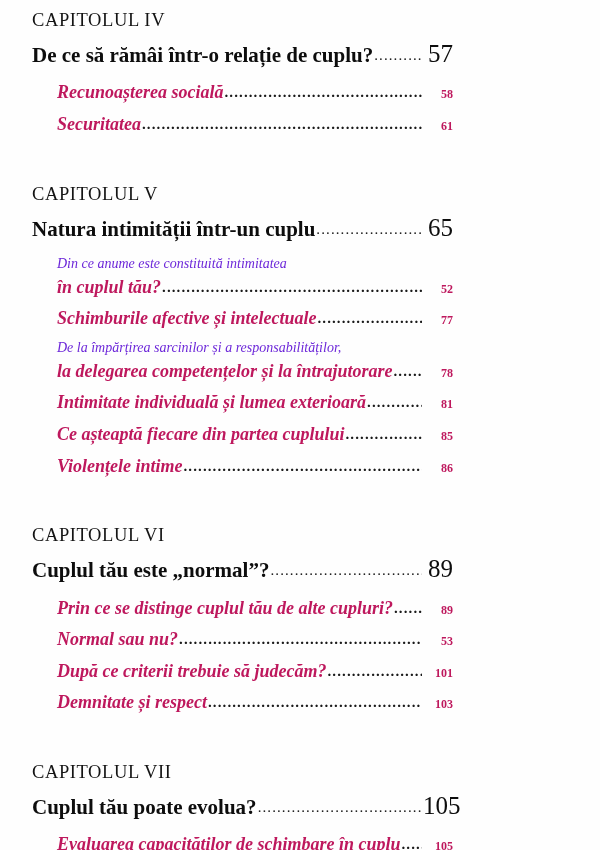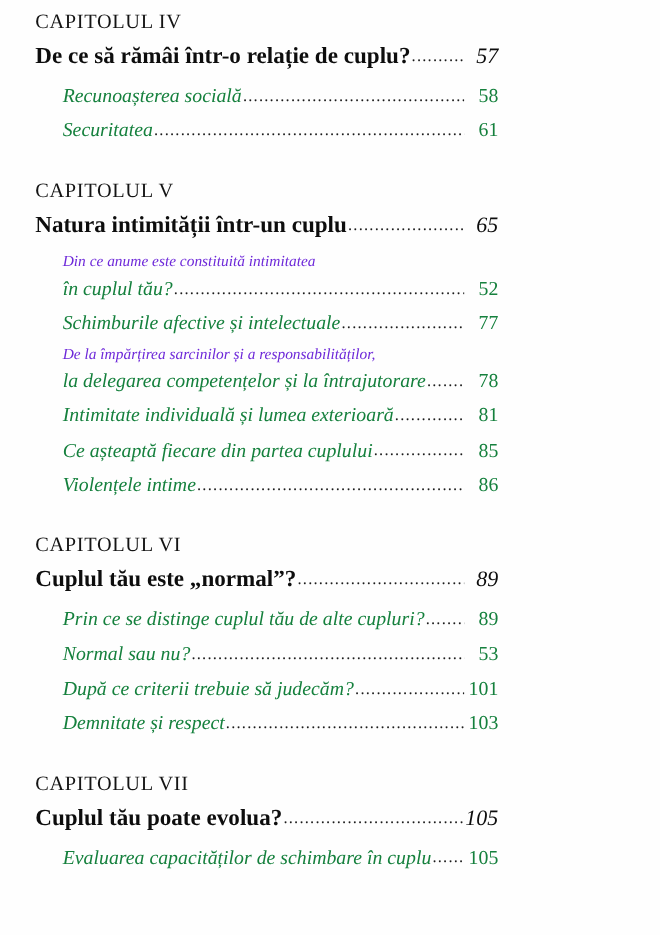--- a/index.html
+++ b/index.html
@@ -23,21 +23,21 @@
     box-sizing: border-box;
     padding: 8px 55px 4px 32px;
     border-radius: 16px;
   }
 
   
   .chapter-block {
     margin-bottom: 0;
   }
   .chapter-block + .chapter-block {
-    margin-top: 30px;
+    margin-top: 44px;
   }
 
   .chapter-label {
     font-family: "Liberation Serif", "DejaVu Serif", serif;
     font-size: 18.5px;
     font-weight: 400;
     letter-spacing: 0.6px;
     color: #141414;
     line-height: 1.35;
     margin: 0 0 3px 0;
@@ -83,41 +83,41 @@
   
   .chapter-title-row {
     font-size: 21px;
     font-weight: 700;
     color: #0d0d0d;
     margin-bottom: 9px;
     justify-content: center;
   }
   .chapter-title-row .pageno {
     font-weight: 400;
-    font-size: 20px;
-    font-style: italic;
+    font-size: 25px;
   }
   .chapter-title-row .leader {
     font-weight: 400;
     font-size: 15px;
     top: -2px;
   }
 
   
   .sub-entry-row {
     font-size: 18px;
     font-style: italic;
-    color: #15803d;
+    color: #be185d;
     margin-left: 25px;
     margin-bottom: 6px;
     width: calc(100% - 25px);
+    font-weight: bold;
   }
   .sub-entry-row .pageno {
     font-style: normal;
-    font-size: 18px;
+    font-size: 12px;
   }
   .sub-entry-row .leader {
     font-style: normal;
   }
 
   
   .sub-entry-cont {
     font-size: 14px;
     font-style: italic;
     color: #6d28d9;

